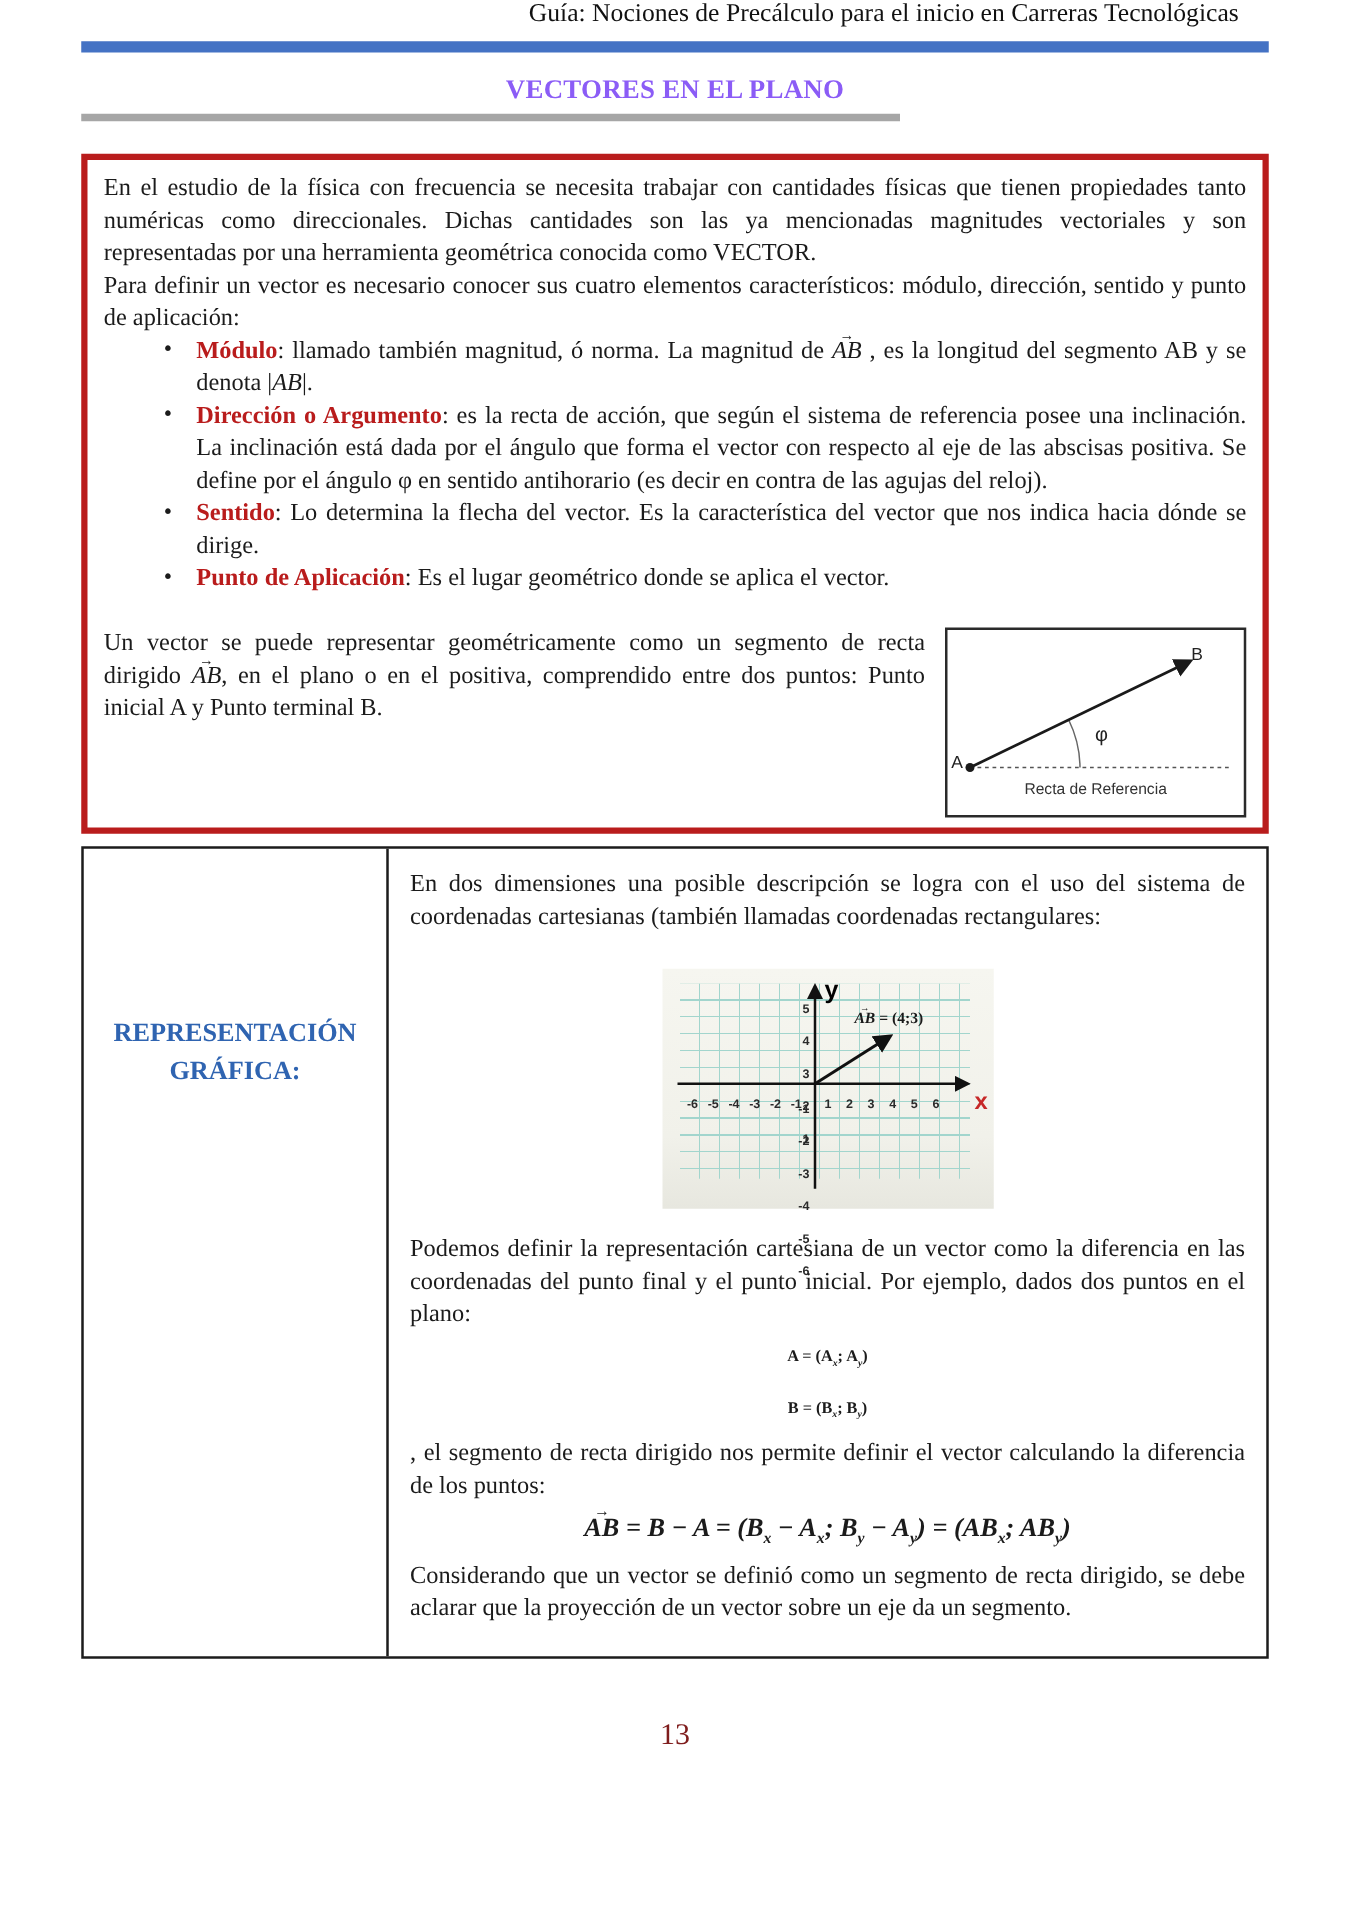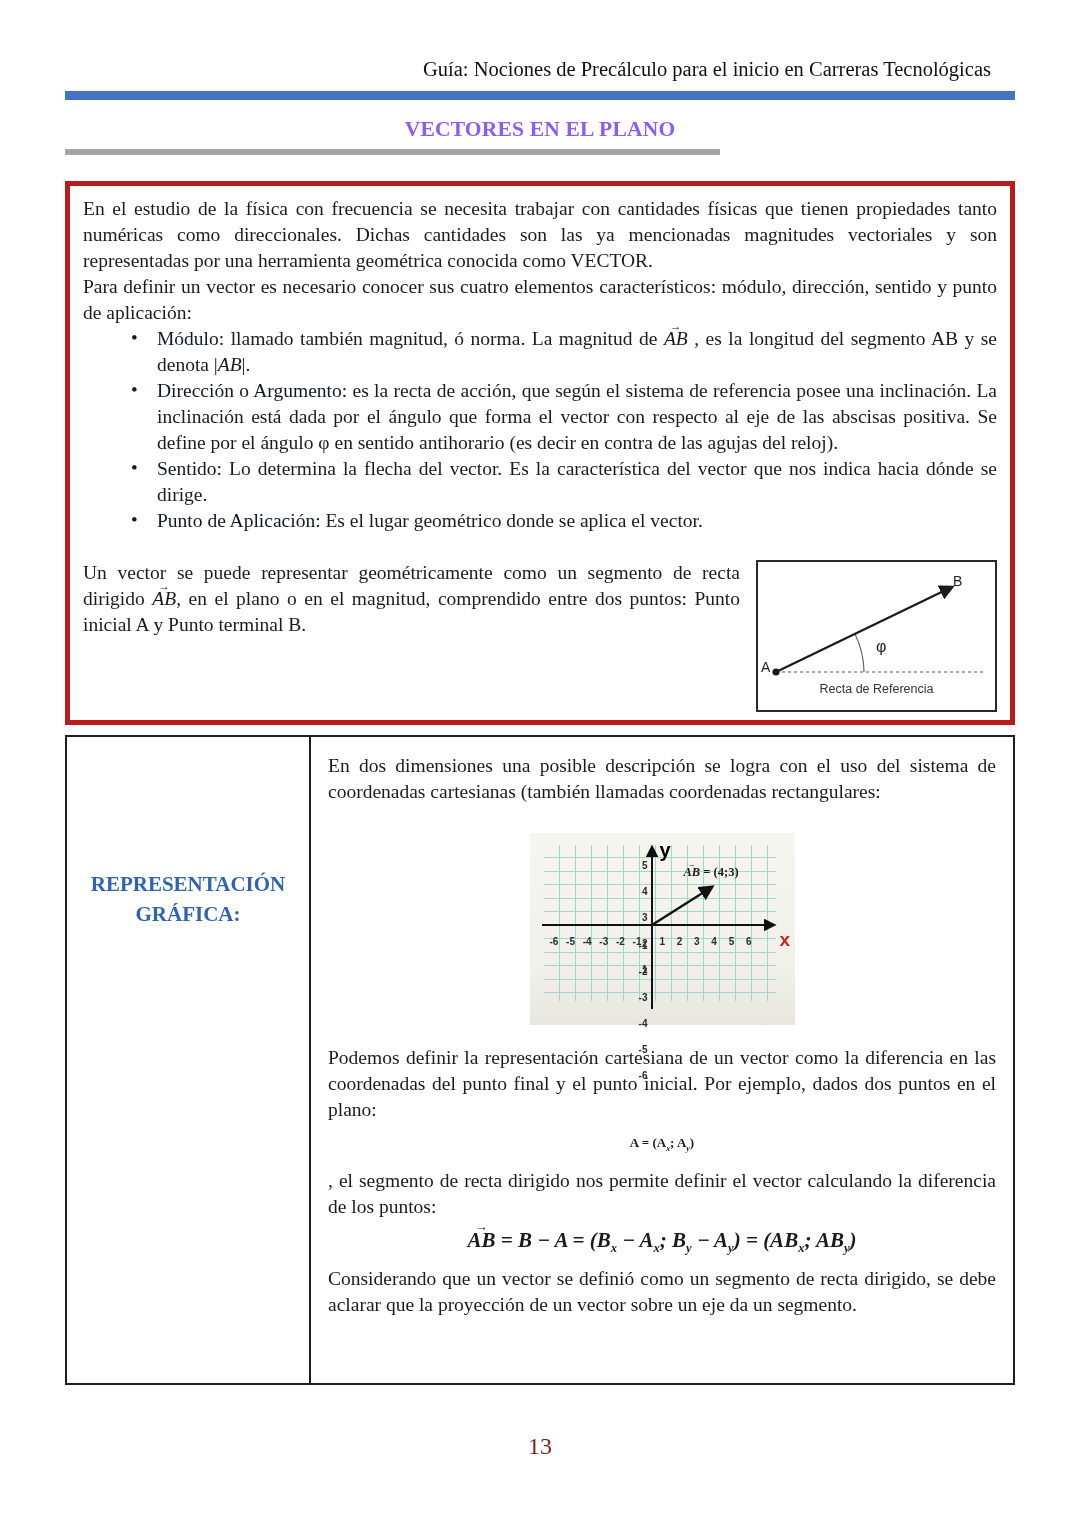--- a/index.html
+++ b/index.html
@@ -2,39 +2,39 @@
 <html><head>
 <meta charset="utf-8">
 <style>
   html,body{margin:0;padding:0;background:#ffffff;}
   body{
     width:1080px;min-height:1527px;
     font-family:"Liberation Serif","DejaVu Serif",serif;
     color:#1b1b1b;
     position:relative;
   }
-  .page{width:1080px;min-height:1527px;box-sizing:border-box;padding-top:58px;}
+  .page{width:1080px;min-height:1527px;box-sizing:border-box;}
 
   
   .doc-header{margin:0 65px;text-align:right;padding-right:24px;font-size:20.5px;color:#111;}
   .accent-rule{margin:10px 65px 0;height:9px;background:#4472C4;}
   .doc-title{margin-top:17px;text-align:center;font-weight:bold;font-size:21.5px;letter-spacing:.2px;color:#8b5cf6;}
   .title-rule{margin:7px 0 0 65px;width:655px;height:6px;background:#A6A6A6;}
 
   
   .intro-box{
     margin:26px 65px 0;border:5px solid #b91c1c;
     padding:10px 13px 8px;box-sizing:border-box;
     font-size:19.5px;line-height:26px;text-align:justify;
   }
   .intro-box p{margin:0;}
   .bullets{margin:0;padding:0 0 0 48px;list-style:none;}
   .bullets li{position:relative;padding-left:26px;}
   .bullets li::before{content:"\2022";position:absolute;left:0;top:-1px;font-size:19px;}
-  .term{color:#0f172a;font-weight:normal;margin-top:35px;}
+  .term{color:#b91c1c;font-weight:bold;margin-top:35px;}
   .vec{position:relative;display:inline-block;font-style:italic;line-height:1;}
   .vec::before{content:"\2192";position:absolute;top:-0.70em;left:50%;transform:translateX(-50%);font-size:0.60em;font-style:normal;font-weight:bold;}
   .ital{font-style:italic;}
 
   .vector-row{display:flex;gap:16px;margin-top:26px;align-items:flex-start;}
   .vector-row .vp{flex:1;}
 
   
   .vfig{width:237px;height:148px;border:2px solid #2a2a2a;position:relative;flex:0 0 auto;background:#fff;}
   .vfig .lblA{position:absolute;left:3px;top:92px;font-size:14px;font-family:"Liberation Sans",sans-serif;color:#222;}
@@ -101,21 +101,21 @@
       </li>
       <li>
         <span class="term">Sentido</span><span>: Lo determina la flecha del vector. Es la característica del vector que nos indica hacia dónde se dirige.</span>
       </li>
       <li>
         <span class="term">Punto de Aplicación</span><span>: Es el lugar geométrico donde se aplica el vector.</span>
       </li>
     </ul>
 
     <div class="vector-row">
-      <p class="vp"><span>Un vector se puede representar geométricamente como un segmento de recta dirigido </span><span class="vec">AB</span><span>, en el plano o en el magnitud, comprendido entre dos puntos: Punto inicial A y Punto terminal B.</span></p>
+      <p class="vp"><span>Un vector se puede representar geométricamente como un segmento de recta dirigido </span><span class="vec">AB</span><span>, en el plano o en el positiva, comprendido entre dos puntos: Punto inicial A y Punto terminal B.</span></p>
 
       <div class="vfig">
         <svg width="237" height="148" viewBox="0 0 237 148">
           <defs>
             <marker id="ah1" viewBox="0 0 10 10" refX="8" refY="5" markerWidth="7" markerHeight="7" orient="auto">
               <path d="M0,0 L10,5 L0,10 z" fill="#1a1a1a"></path>
             </marker>
           </defs>
           <line x1="18" y1="110" x2="226" y2="110" stroke="#555" stroke-width="1.2" stroke-dasharray="3,3"></line>
           <path d="M 97 72 A 88 88 0 0 1 106 110" stroke="#666" stroke-width="1.2" fill="none"></path>
@@ -182,20 +182,21 @@
             <span>-3</span>
             <span>-4</span>
             <span>-5</span>
             <span>-6</span>
           </div>
       </div>
 
       <p>Podemos definir la representación cartesiana de un vector como la diferencia en las coordenadas del punto final y el punto inicial. Por ejemplo, dados dos puntos en el plano:</p>
 
       <div class="formula"><span>A = (A</span><sub>x</sub><span>; A</span><sub>y</sub><span>)</span></div>
+      <div class="formula"><span>B = (B</span><sub>x</sub><span>; B</span><sub>y</sub><span>)</span></div>
 
       <p>, el segmento de recta dirigido nos permite definir el vector calculando la diferencia de los puntos:</p>
 
       <div class="formula-main"><span class="vec">AB</span><span> = B − A = (B</span><sub>x</sub><span> − A</span><sub>x</sub><span>; B</span><sub>y</sub><span> − A</span><sub>y</sub><span>) = (AB</span><sub>x</sub><span>; AB</span><sub>y</sub><span>)</span></div>
 
       <p>Considerando que un vector se definió como un segmento de recta dirigido, se debe aclarar que la proyección de un vector sobre un eje da un segmento.</p>
     </div>
   </div>
 
   <div class="page-footer">13</div>

